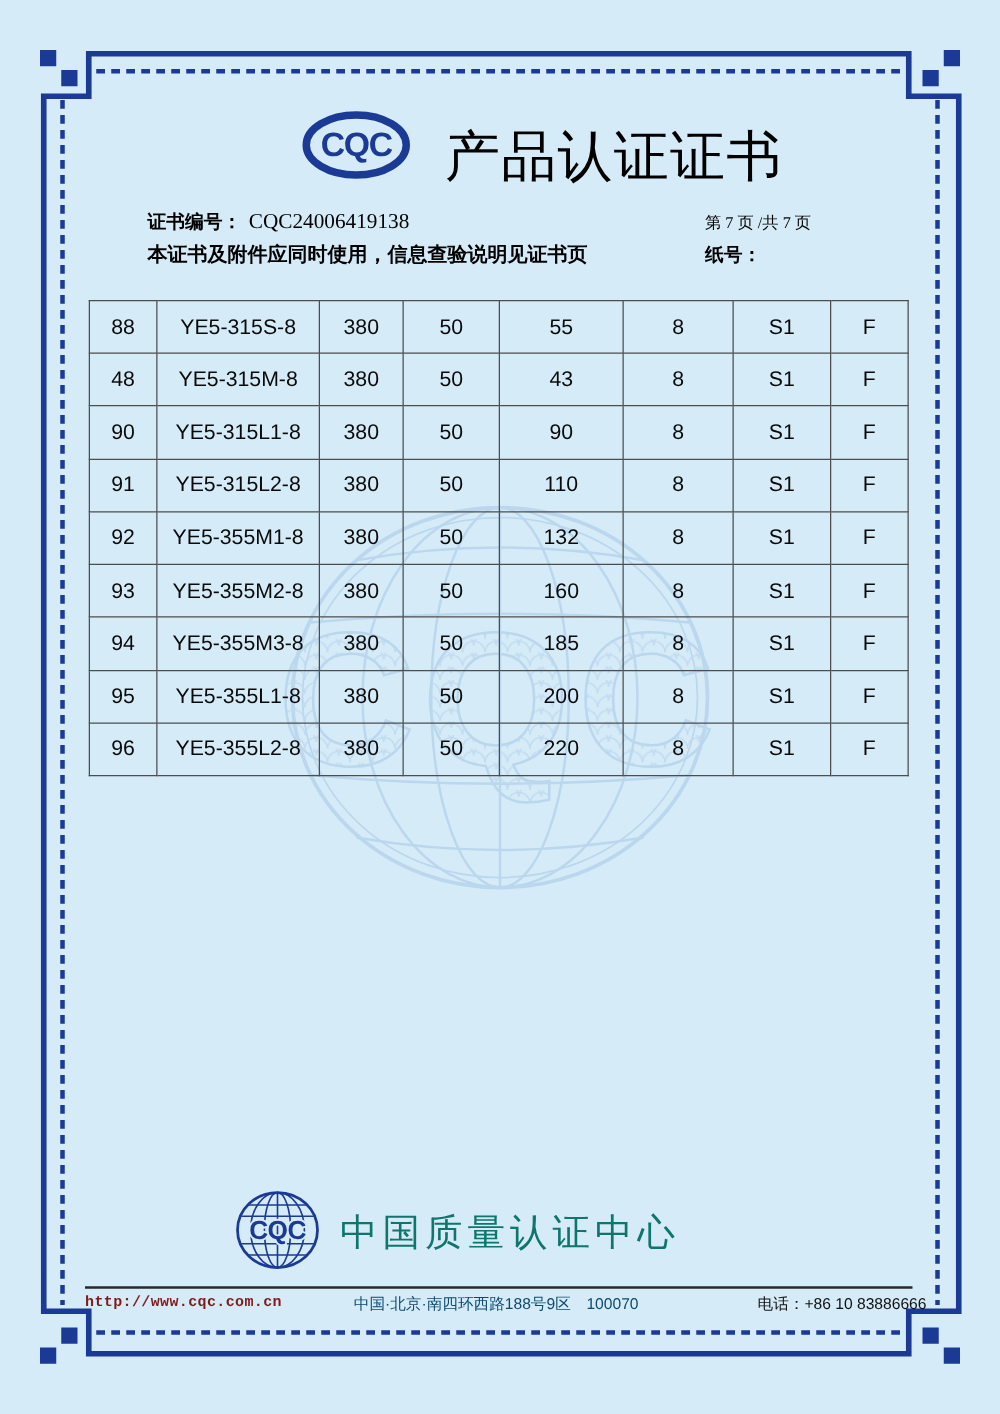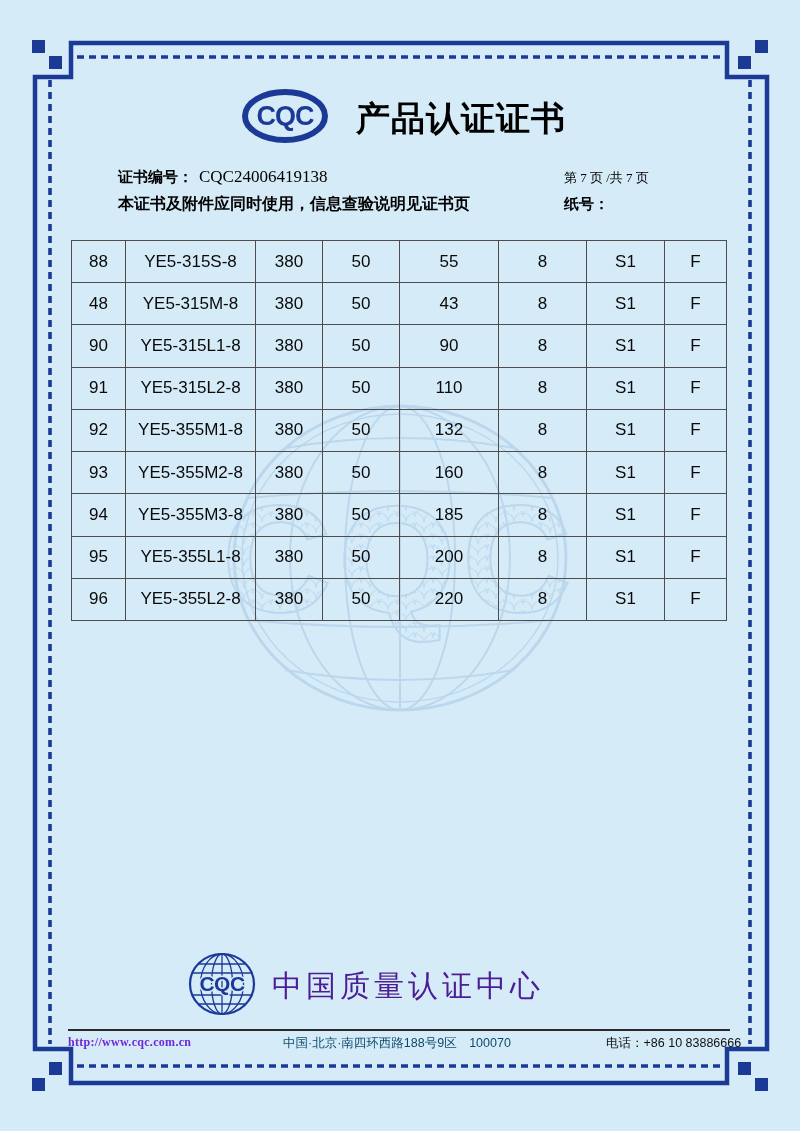--- a/index.html
+++ b/index.html
@@ -35,21 +35,21 @@
 
   
   .header-logo { position: absolute; left: 241px; top: 88px; }
   .logo-oval { fill: none; stroke: var(--accent); stroke-width: 6; }
   .logo-text {
     fill: var(--accent); font-weight: 800; font-size: 27px;
     font-family: "Liberation Sans", sans-serif; letter-spacing: -1px;
   }
   .page-title {
     position: absolute; left: 356px; top: 96px;
-    font-size: 34px; font-weight: 700; letter-spacing: 1px; color: #000;
+    font-size: 44px; font-weight: 400; letter-spacing: 1px; color: #000;
   }
 
   
   .cert-line1 { position: absolute; left: 118px; top: 167px; font-family: "Liberation Serif", serif; font-size: 15px; text-align: center; }
   .cert-number-label { font-weight: 600; }
   .cert-number-value { font-size: 17px; margin-left: 6px; }
   .page-info { position: absolute; left: 564px; top: 169px; font-family: "Liberation Serif", serif; font-size: 13px; }
   .usage-note { position: absolute; left: 118px; top: 194px; font-weight: 700; font-size: 16px; }
   .paper-label { position: absolute; left: 564px; top: 195px; font-weight: 700; font-size: 15px; }
 
@@ -72,29 +72,29 @@
   
   .org-logo { position: absolute; left: 188px; top: 952px; }
   .org-globe-line { fill: none; stroke: var(--accent); }
   .org-logo-text {
     fill: var(--accent); font-weight: 800; font-size: 21px;
     font-family: "Liberation Sans", sans-serif; letter-spacing: -0.5px;
     paint-order: stroke; stroke: var(--bg); stroke-width: 3px;
   }
   .org-name {
     position: absolute; left: 272px; top: 966px;
-    font-size: 30px; font-weight: 500; letter-spacing: 4px; color: #4c1d95;
+    font-size: 30px; font-weight: 500; letter-spacing: 4px; color: #0f766e;
   }
 
   
   .footer-rule { position: absolute; left: 68px; top: 1029px; width: 662px; height: 1.5px; background: #2a2a2a; }
   .footer-url {
     position: absolute; left: 68px; top: 1035px;
-    font-family: Liberation Serif, serif;
-    font-weight: 700; font-size: 12px; letter-spacing: 0.3px; color: #6d28d9;
+    font-family: Liberation Mono, monospace;
+    font-weight: 700; font-size: 12px; letter-spacing: 0.3px; color: #7f1d1d;
   }
   .footer-address { position: absolute; left: 283px; top: 1035px; font-size: 12.5px; color: #0c4a6e; }
   .footer-phone { position: absolute; left: 606px; top: 1035px; font-size: 12.5px; color: #111; }
 </style>
 </head>
 <body>
 
 <div class="page">
 
   <svg class="border-frame" width="800" height="1131" viewBox="0 0 800 1131">

